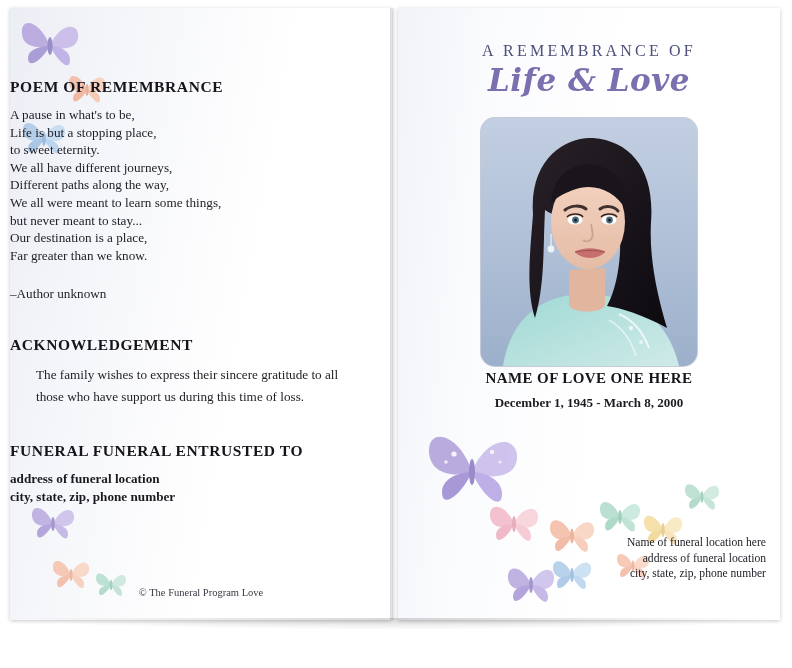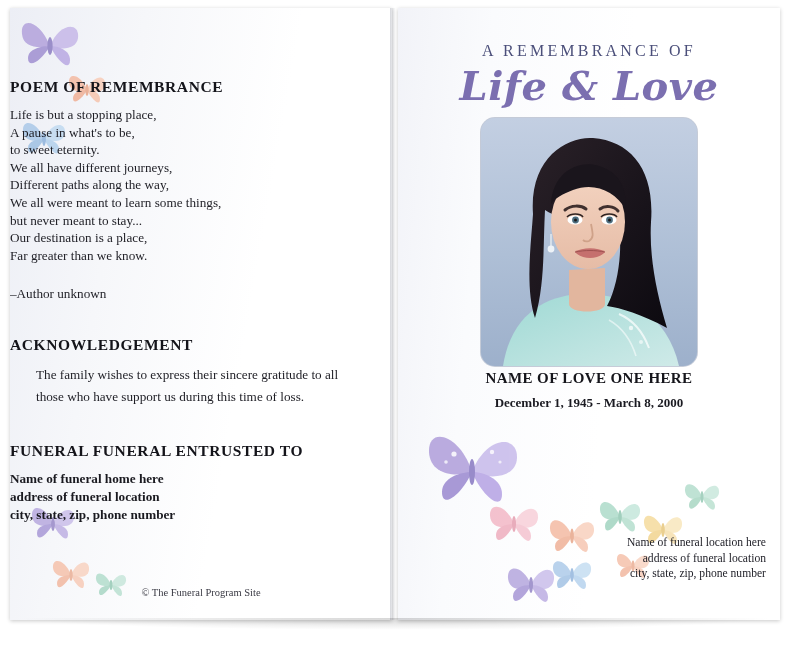--- a/index.html
+++ b/index.html
@@ -132,21 +132,21 @@
   .celebration .line1 {
     font-size: 16px;
     letter-spacing: 3.2px;
     color: #4b4f7a;
     font-family: "Liberation Serif", serif;
   }
   .celebration .line2 {
     margin-top: 2px;
     font-family: "DejaVu Serif", serif;
     font-style: italic;
-    font-size: 40px;
+    font-size: 31px;
     font-weight: bold;
     color: #7b6fb0;
     letter-spacing: 0.5px;
   }
   .photo-frame {
     position: absolute;
     left: 83px;
     top: 110px;
     width: 216px;
     height: 248px;
@@ -263,46 +263,45 @@
             <path d="M19 17 C15 25, 7 31, 7 24 C7 19, 14 17, 19 17 Z" fill="#a8d6c4"></path>
             <path d="M19 17 C23 26, 30 32, 30 25 C30 19, 23 17, 19 17 Z" fill="#bae0d1"></path>
             <ellipse cx="19" cy="17" rx="1.4" ry="5" fill="#96c9b5"></ellipse>
           </g>
         </svg>
       </div>
 
       <div class="left-content">
         <div class="sect-title">POEM OF REMEMBRANCE</div>
         <div>
+          <div class="poem-line">A pause in what's to be,</div>
           <div class="poem-line">Life is but a stopping place,</div>
-          <div class="poem-line">A pause in what's to be,</div>
           <div class="poem-line">to sweet eternity.</div>
           <div class="poem-line">We all have different journeys,</div>
           <div class="poem-line">Different paths along the way,</div>
           <div class="poem-line">We all were meant to learn some things,</div>
           <div class="poem-line">but never meant to stay...</div>
           <div class="poem-line">Our destination is a place,</div>
           <div class="poem-line">Far greater than we know.</div>
         </div>
         <div class="author">–Author unknown</div>
 
         <div class="block-gap"></div>
 
         <div class="sect-title">ACKNOWLEDGEMENT</div>
         <div class="ack-body">The family wishes to express their sincere gratitude to all those who have support us during this time of loss.</div>
 
         <div class="block-gap"></div>
 
         <div class="sect-title">FUNERAL FUNERAL ENTRUSTED TO</div>
-        <div class="fs-line">Name of funeral home here</div>
         <div class="fs-line">address of funeral location</div>
         <div class="fs-line">city, state, zip, phone number</div>
       </div>
 
-      <div class="footer-credit">© The Funeral Program Site</div>
+      <div class="footer-credit">© The Funeral Program Love</div>
     </div>
 
     <div class="panel panel-right">
 
       <div class="celebration">
         <div class="line1">A REMEMBRANCE OF</div>
         <div class="line2">Life &amp; Love</div>
       </div>
 
       <div class="photo-frame">

